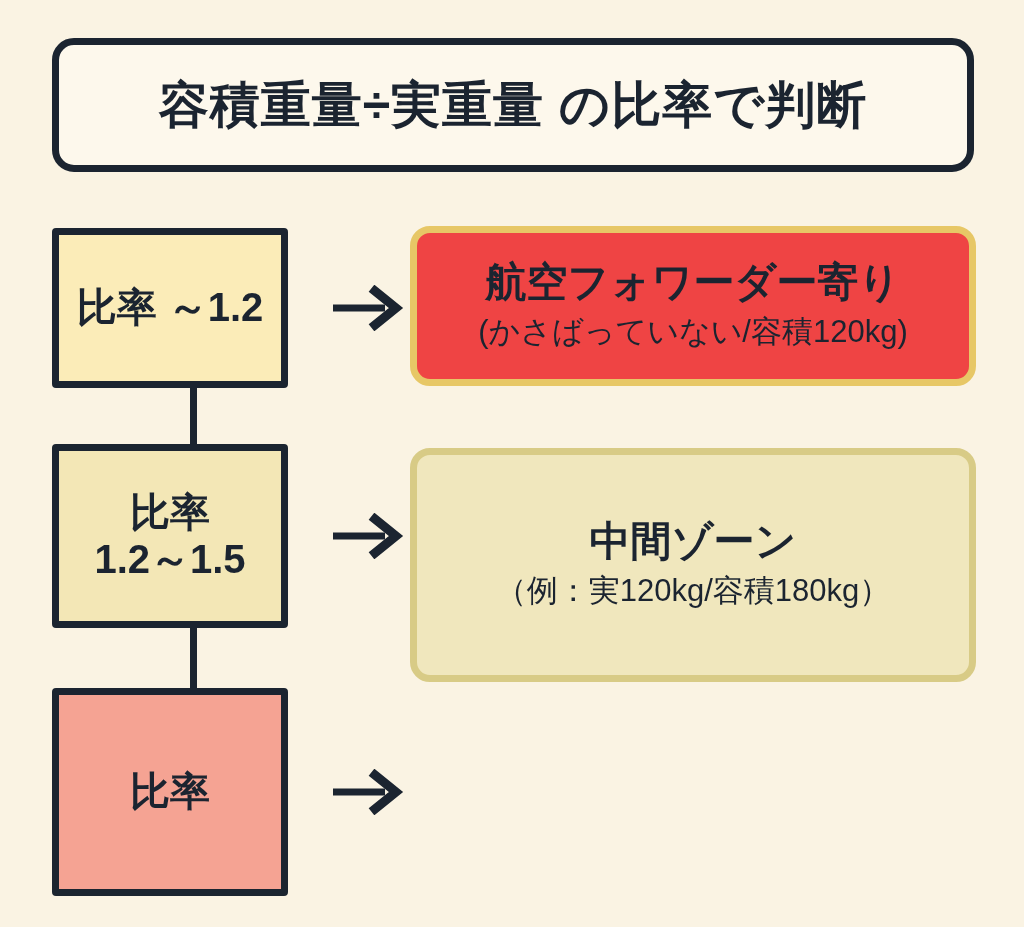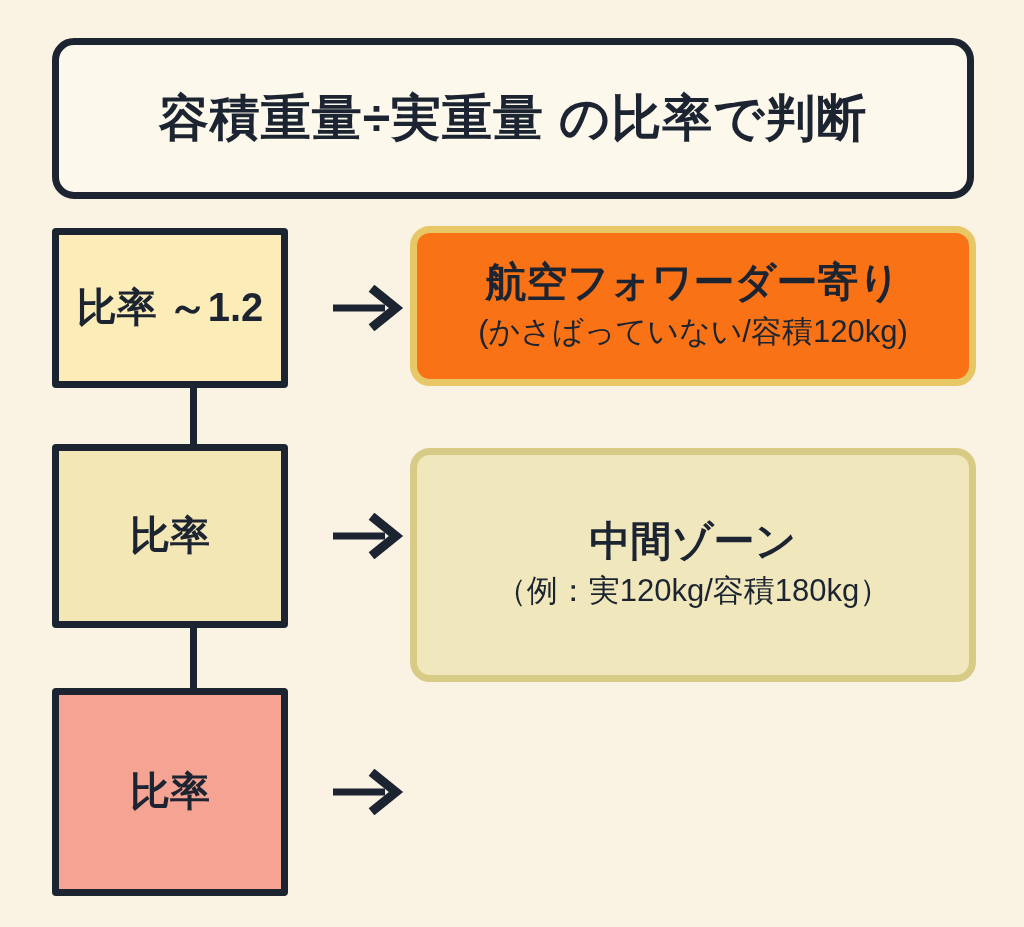--- a/index.html
+++ b/index.html
@@ -19,21 +19,21 @@
     width: 1024px;
     height: 927px;
   }
 
   
   .title-box {
     position: absolute;
     left: 52px;
     top: 38px;
     width: 922px;
-    height: 161px;
+    height: 134px;
     box-sizing: border-box;
     background: #fdf8ec;
     border: 7px solid #1b2430;
     border-radius: 22px;
     display: flex;
     align-items: center;
     justify-content: center;
   }
   .title-text {
     font-size: 50px;
@@ -92,21 +92,21 @@
     color: #1b2430;
   }
   .result-sub {
     font-size: 31px;
     font-weight: 400;
     line-height: 1.25;
     margin-top: 8px;
     white-space: nowrap;
     color: #1b2430;
   }
-  .res-1 { top: 226px; height: 160px; background: #f97316; border-color: #e7c766; }
+  .res-1 { top: 226px; height: 160px; background: #ef4444; border-color: #e7c766; }
   .res-2 { top: 448px; height: 234px; background: #f0e7bd; border-color: #d8cb86; }
   .res-3 { top: 690px; height: 204px; background: #f5a392; border-color: #d9705f; }
 
   
   .vconnect {
     position: absolute;
     left: 190px;
     width: 7px;
     background: #1b2430;
   }
@@ -144,20 +144,21 @@
 
   <div class="result-box res-1">
     <span class="result-title">航空フォワーダー寄り</span>
     <span class="result-sub">(かさばっていない/容積120kg)</span>
   </div>
 
   <div class="vconnect vc-1"></div>
 
   <div class="cond-box cond-2">
     <span class="cond-line">比率</span>
+    <span class="cond-line">1.2～1.5</span>
   </div>
 
   <svg class="arrow ar-2" viewBox="0 0 78 46">
     <line x1="0" y1="23" x2="52" y2="23" stroke="#1b2430" stroke-width="7"></line>
     <polyline points="42,6 63,23 42,40" fill="none" stroke="#1b2430" stroke-width="9" stroke-linecap="square" stroke-linejoin="miter"></polyline>
   </svg>
 
   <div class="result-box res-2">
     <span class="result-title">中間ゾーン</span>
     <span class="result-sub">（例：実120kg/容積180kg）</span>

